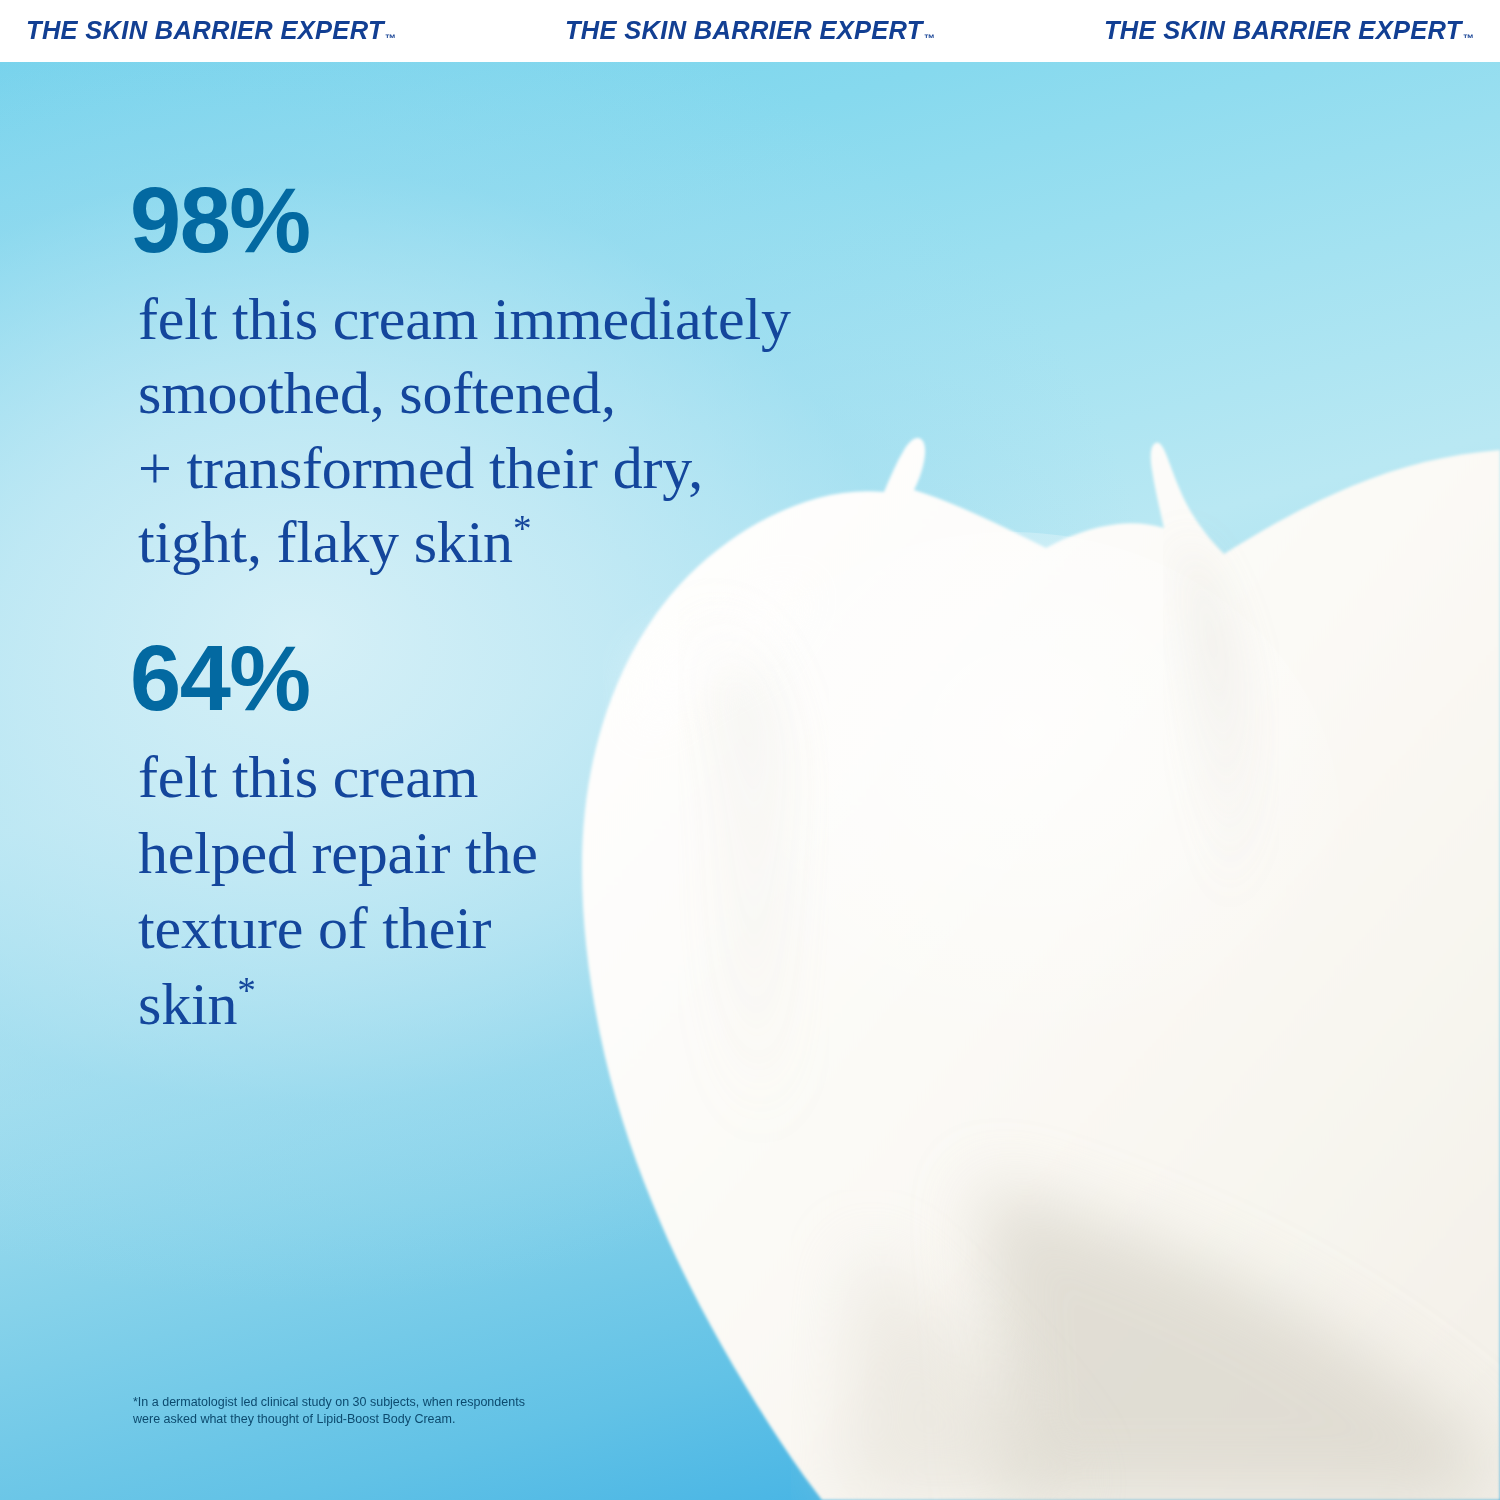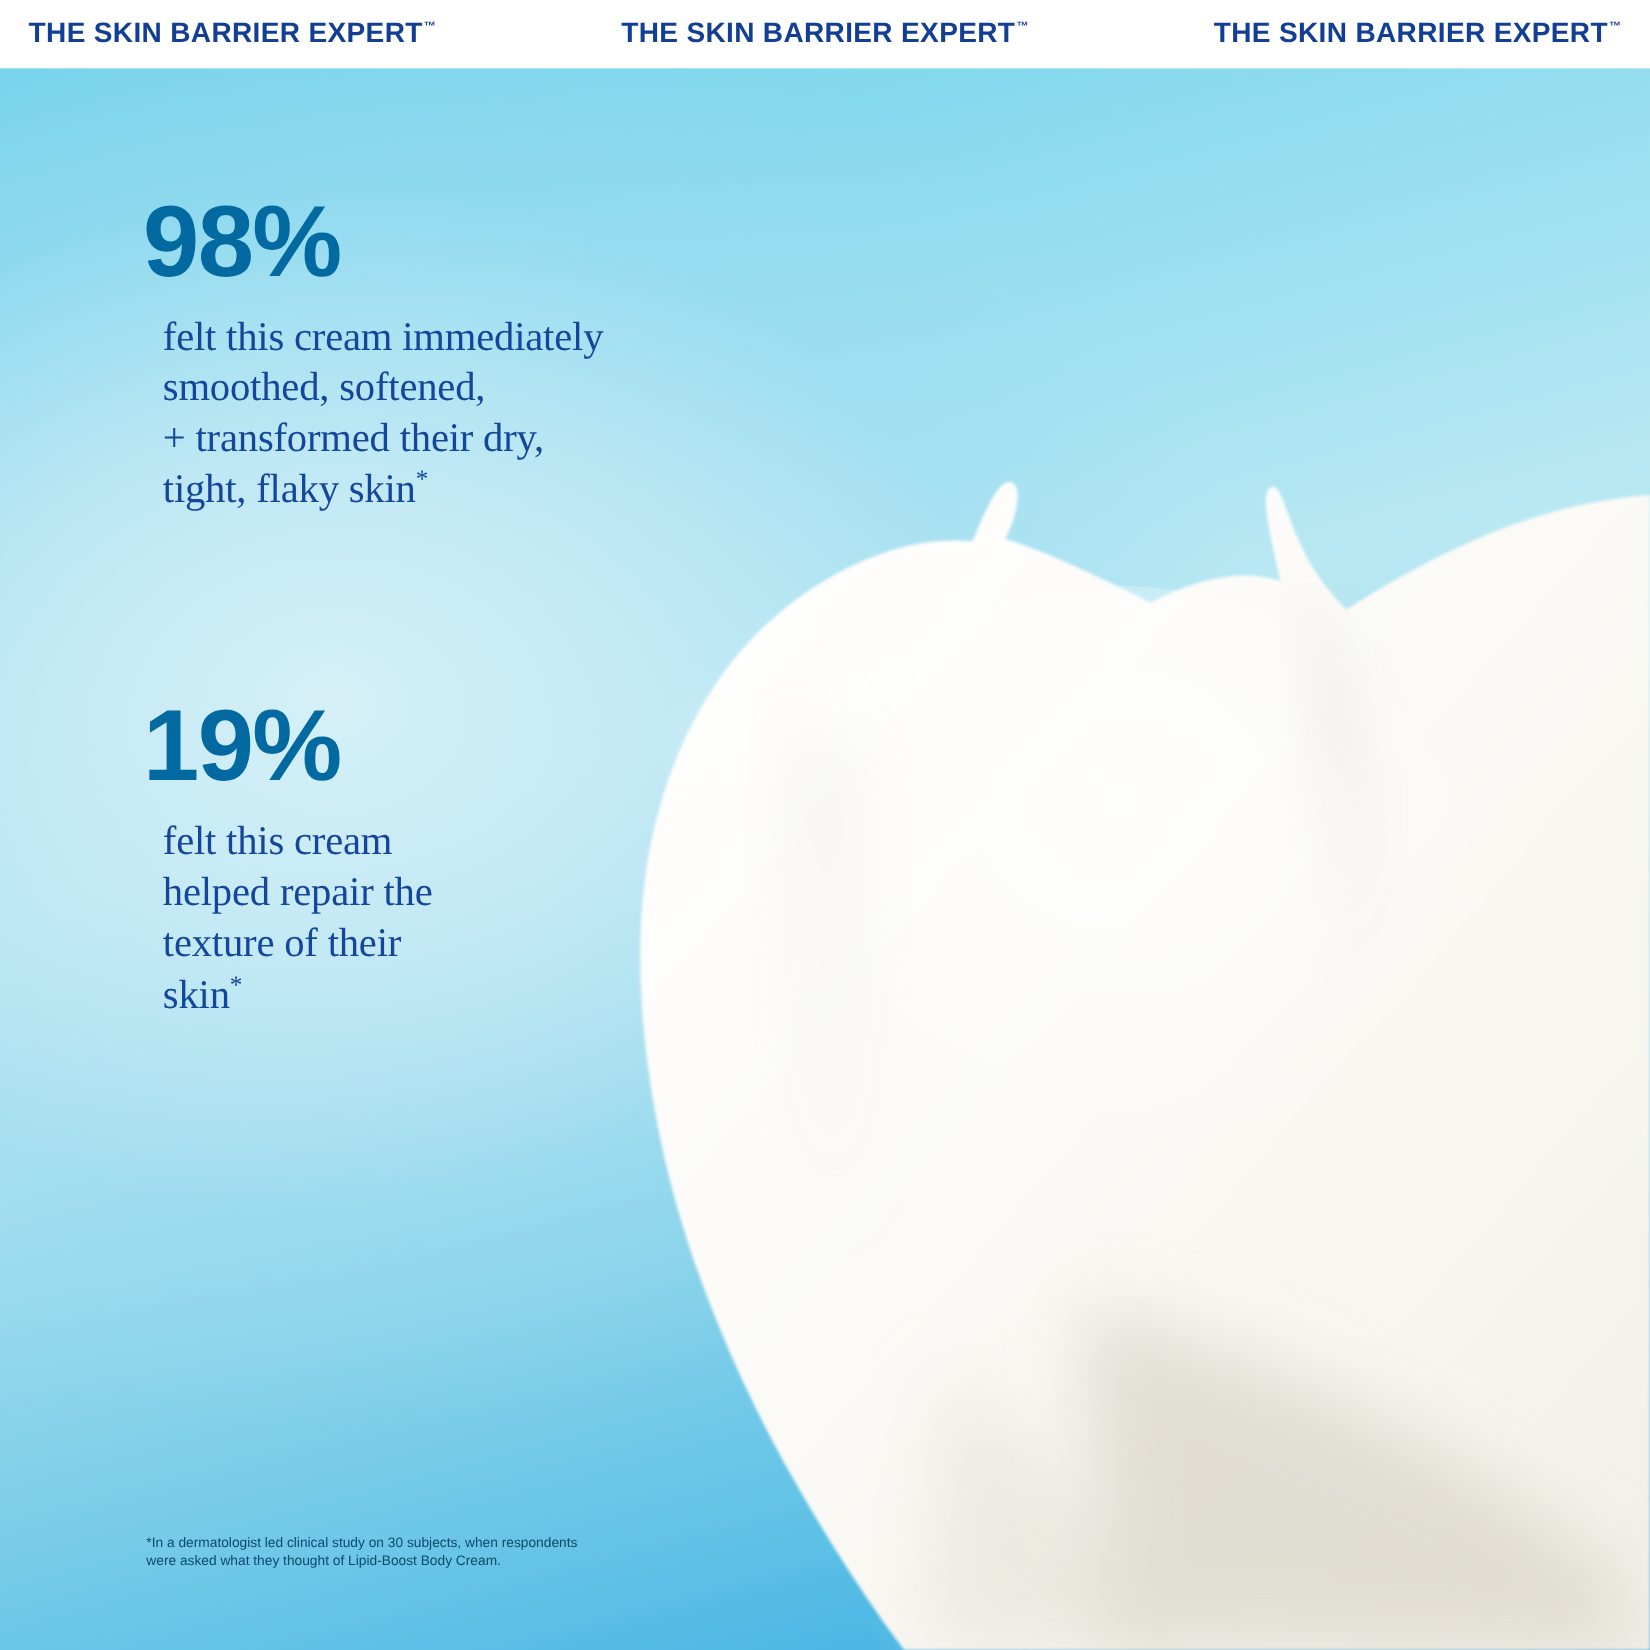--- a/index.html
+++ b/index.html
@@ -35,22 +35,23 @@
     z-index: 40;
   }
   .brand-item {
     font-family: "Liberation Sans", sans-serif;
     font-weight: bold;
     font-size: 25.5px;
     letter-spacing: 0.3px;
     color: #123f93;
     white-space: nowrap;
     display: inline-flex;
-    align-items: flex-start;
+    align-items: flex-end;
     line-height: 1;
+    font-style: italic;
   }
   .brand-tm {
     font-size: 11px;
     font-weight: bold;
     line-height: 1;
     margin-top: 1px;
     margin-left: 1px;
     color: #123f93;
   }
 
@@ -115,25 +116,25 @@
     font-weight: bold;
     font-size: 92px;
     line-height: 1.0;
     letter-spacing: -1.5px;
     color: #0369a1;
     margin: 0 0 16px 0;
   }
 
   .stat-copy {
     font-family: "Liberation Serif", serif;
-    font-size: 37px;
+    font-size: 60px;
     line-height: 1.24;
     letter-spacing: -0.2px;
     color: #14469c;
-    margin: 18px;
+    margin: 8px;
     white-space: pre-line;
   }
   .stat-copy .star {
     font-size: 0.62em;
     vertical-align: super;
     line-height: 0;
   }
   .stat-block.second .stat-copy { line-height: 1.26; }
 
   
@@ -280,21 +281,21 @@
 
     <div class="stat-block first">
       <div class="stat-number">98%</div>
       <p class="stat-copy"><span>felt this cream immediately
 smoothed, softened,
 + transformed their dry,
 tight, flaky skin</span><span class="star">*</span></p>
     </div>
 
     <div class="stat-block second">
-      <div class="stat-number">19%</div>
+      <div class="stat-number">64%</div>
       <p class="stat-copy"><span>felt this cream
 helped repair the
 texture of their
 skin</span><span class="star">*</span></p>
     </div>
 
   </div>
 
   <div class="footnote">*In a dermatologist led clinical study on 30 subjects, when respondents
 were asked what they thought of Lipid-Boost Body Cream.</div>

